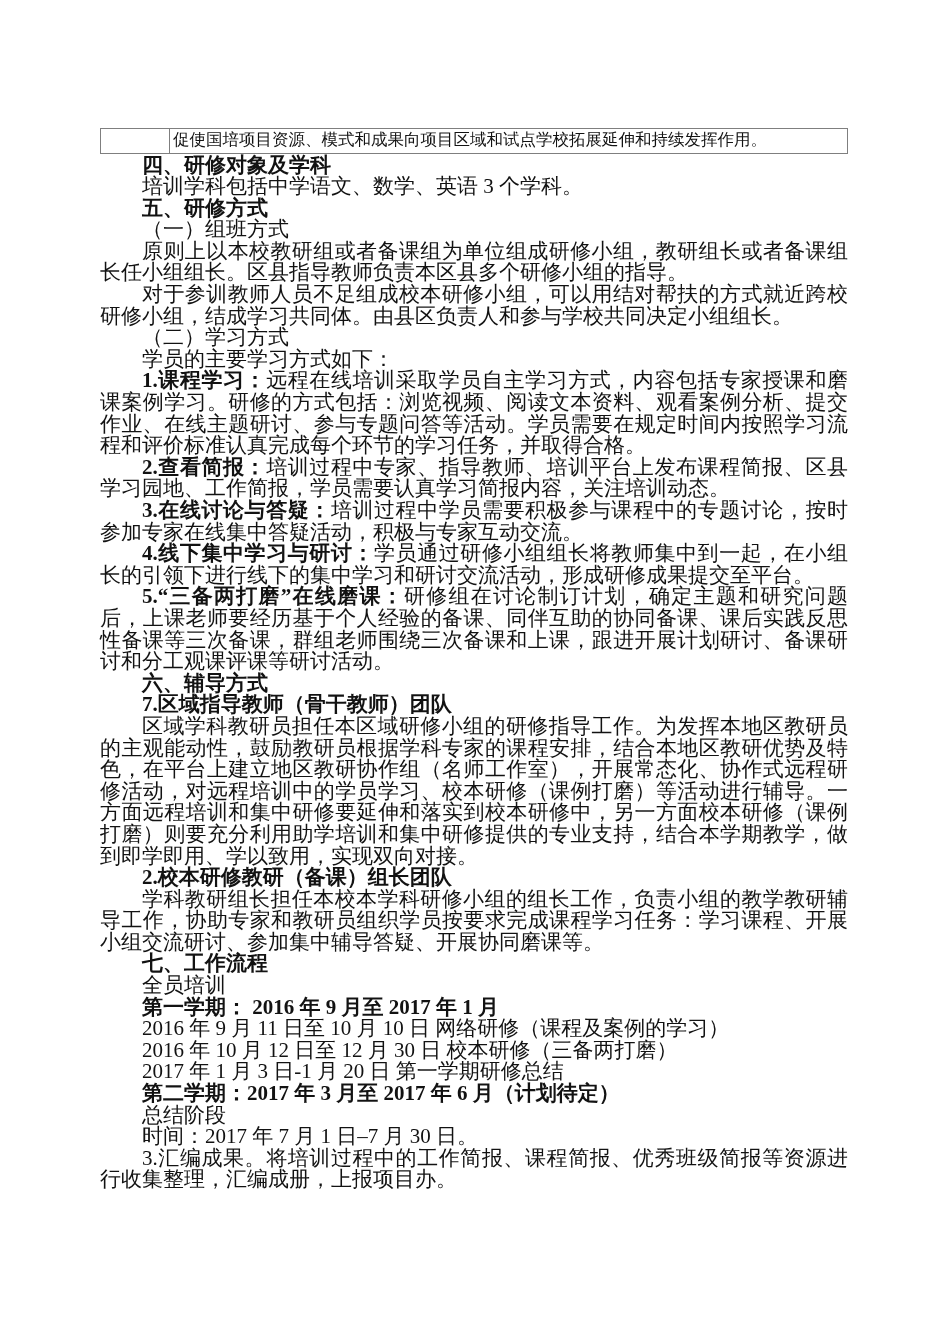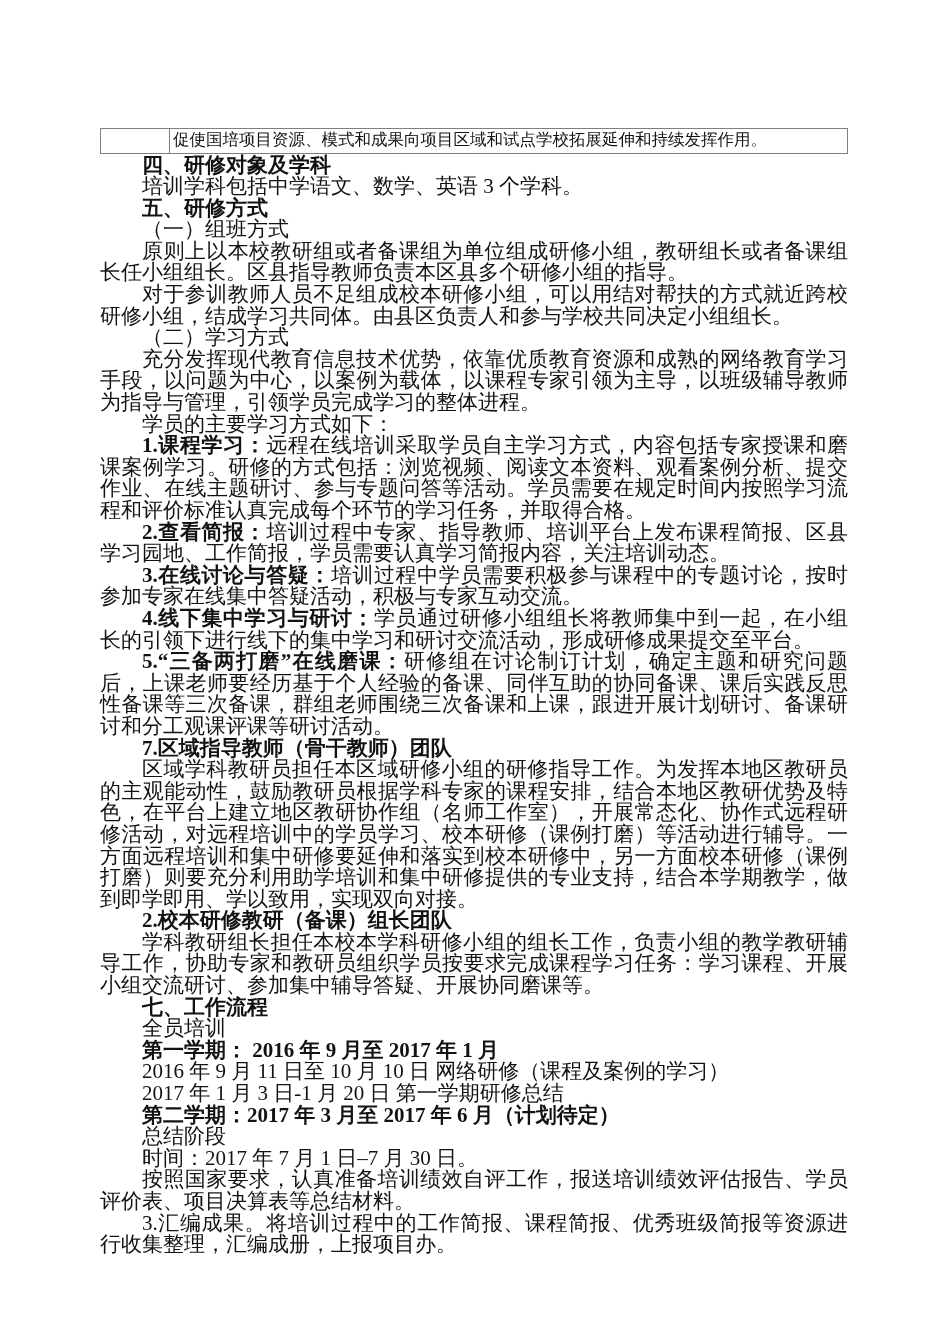--- a/index.html
+++ b/index.html
@@ -62,36 +62,36 @@
     </tbody>
       </table>
     <div id="paragraphs">
         <p class="para heading"><span>四、研修对象及学科</span></p>
         <p class="para body"><span>培训学科包括中学语文、数学、英语 3 个学科。</span></p>
         <p class="para heading"><span>五、研修方式</span></p>
         <p class="para body"><span>（一）组班方式</span></p>
         <p class="para body"><span>原则上以本校教研组或者备课组为单位组成研修小组，教研组长或者备课组长任小组组长。区县指导教师负责本区县多个研修小组的指导。</span></p>
         <p class="para body"><span>对于参训教师人员不足组成校本研修小组，可以用结对帮扶的方式就近跨校研修小组，结成学习共同体。由县区负责人和参与学校共同决定小组组长。</span></p>
         <p class="para body"><span>（二）学习方式</span></p>
-        <p class="para body"><span>充分发挥现代教育信息技术优势，依靠优质教育资源和成熟的网络教育学习手段，以问题为中心，以案例为载体，以课程专家引领为主导，以班级辅导教师为指导与管理，引领学员完成学习的整体进程。</span></p>
         <p class="para body"><span>学员的主要学习方式如下：</span></p>
         <p class="para body"><b>1.课程学习：</b><span>远程在线培训采取学员自主学习方式，内容包括专家授课和磨课案例学习。研修的方式包括：浏览视频、阅读文本资料、观看案例分析、提交作业、在线主题研讨、参与专题问答等活动。学员需要在规定时间内按照学习流程和评价标准认真完成每个环节的学习任务，并取得合格。</span></p>
         <p class="para body"><b>2.查看简报：</b><span>培训过程中专家、指导教师、培训平台上发布课程简报、区县学习园地、工作简报，学员需要认真学习简报内容，关注培训动态。</span></p>
         <p class="para body"><b>3.在线讨论与答疑：</b><span>培训过程中学员需要积极参与课程中的专题讨论，按时参加专家在线集中答疑活动，积极与专家互动交流。</span></p>
         <p class="para body"><b>4.线下集中学习与研讨：</b><span>学员通过研修小组组长将教师集中到一起，在小组长的引领下进行线下的集中学习和研讨交流活动，形成研修成果提交至平台。</span></p>
         <p class="para body"><b>5.“三备两打磨”在线磨课：</b><span>研修组在讨论制订计划，确定主题和研究问题后，上课老师要经历基于个人经验的备课、同伴互助的协同备课、课后实践反思性备课等三次备课，群组老师围绕三次备课和上课，跟进开展计划研讨、备课研讨和分工观课评课等研讨活动。</span></p>
+        <p class="para heading"><span>六、辅导方式</span></p>
         <p class="para heading"><span>7.区域指导教师（骨干教师）团队</span></p>
         <p class="para body"><span>区域学科教研员担任本区域研修小组的研修指导工作。为发挥本地区教研员的主观能动性，鼓励教研员根据学科专家的课程安排，结合本地区教研优势及特色，在平台上建立地区教研协作组（名师工作室），开展常态化、协作式远程研修活动，对远程培训中的学员学习、校本研修（课例打磨）等活动进行辅导。一方面远程培训和集中研修要延伸和落实到校本研修中，另一方面校本研修（课例打磨）则要充分利用助学培训和集中研修提供的专业支持，结合本学期教学，做到即学即用、学以致用，实现双向对接。</span></p>
         <p class="para heading"><span>2.校本研修教研（备课）组长团队</span></p>
         <p class="para body"><span>学科教研组长担任本校本学科研修小组的组长工作，负责小组的教学教研辅导工作，协助专家和教研员组织学员按要求完成课程学习任务：学习课程、开展小组交流研讨、参加集中辅导答疑、开展协同磨课等。</span></p>
         <p class="para heading"><span>七、工作流程</span></p>
         <p class="para body"><span>全员培训</span></p>
         <p class="para heading"><span>第一学期：  2016 年 9 月至 2017 年 1 月</span></p>
         <p class="para body"><span>2016 年 9 月 11 日至 10 月 10 日      网络研修（课程及案例的学习）</span></p>
+        <p class="para body"><span>2016 年 10 月 12 日至 12 月 30 日      校本研修（三备两打磨）</span></p>
         <p class="para body"><span>2017 年 1 月 3 日-1 月 20 日      第一学期研修总结</span></p>
         <p class="para heading"><span>第二学期：2017 年 3 月至 2017 年 6 月（计划待定）</span></p>
         <p class="para body"><span>总结阶段</span></p>
         <p class="para body"><span>时间：2017 年 7 月 1 日–7 月 30 日。</span></p>
-        <p class="para body"><span>按照国家要求，认真准备培训绩效自评工作，报送培训绩效评估报告、学员评价表、项目决算表等总结材料。</span></p>
         <p class="para body"><span>3.汇编成果。将培训过程中的工作简报、课程简报、优秀班级简报等资源进行收集整理，汇编成册，上报项目办。</span></p>
       </div>
   </div>
 </div>
 
 </body></html>

